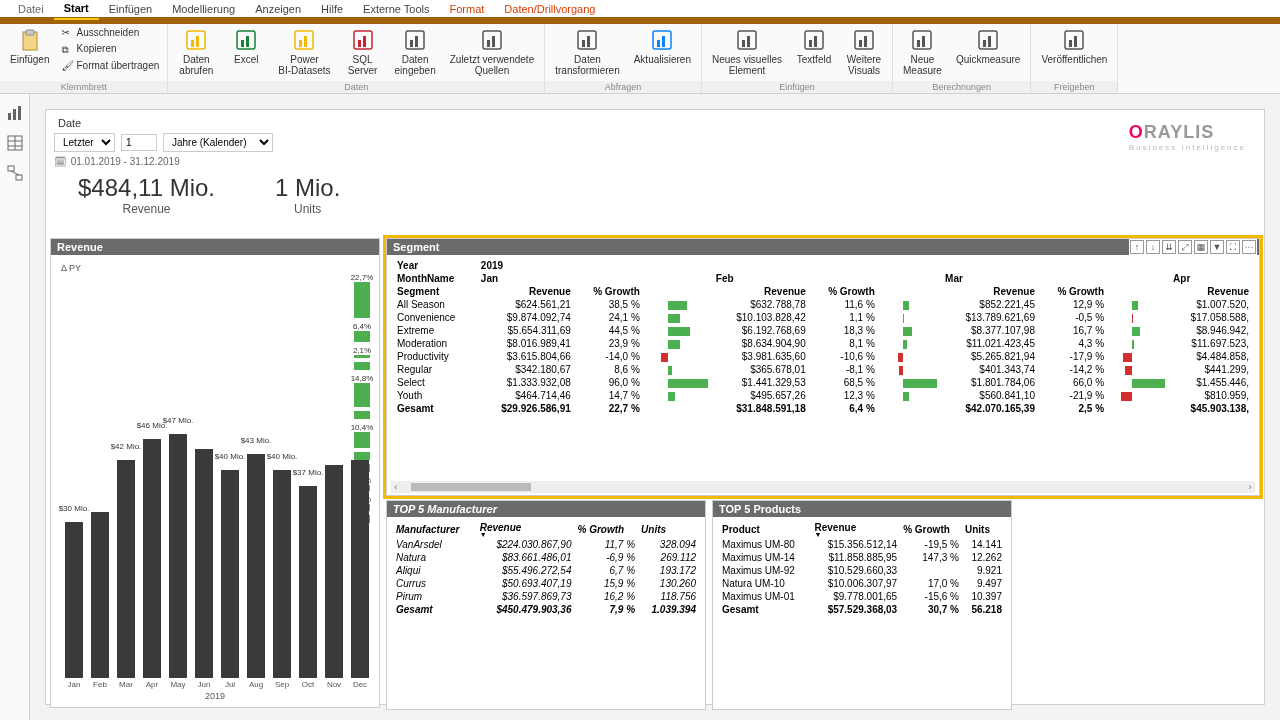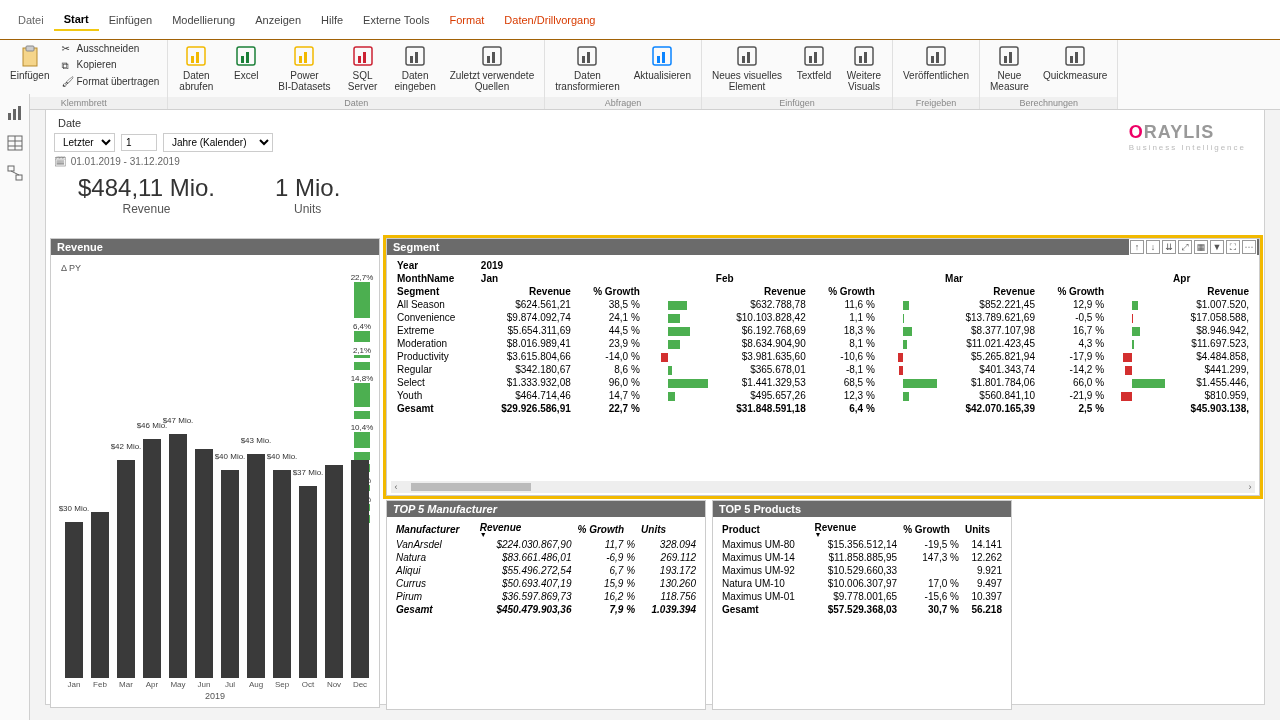--- a/index.html
+++ b/index.html
@@ -1,19 +1,19 @@
 <!DOCTYPE html>
 <html><head>
 <meta charset="utf-8">
 <style>
 * { margin:0; padding:0; box-sizing:border-box; font-family:"Segoe UI",Arial,sans-serif; }
 body { width:1280px; height:720px; overflow:hidden; background:#f3f3f3; font-size:11px; }
 
 
-.tabs { display:flex; align-items:center; background:#fff; border-bottom:1px solid #a16207; height:40px; padding:0 8px; }
+.tabs { display:flex; align-items:center; background:#fff; border-bottom:7px solid #a16207; height:24px; padding:0 8px; }
 .tabs .tab { padding:4px 10px; cursor:pointer; color:#444; }
 .tabs .tab.active { color:#000; border-bottom:2px solid #f2c811; font-weight:600; }
 .tabs .tab.colored { color:#d83b01; }
 .tabs .file { color:#666; padding:4px 10px; }
 
 .ribbon { display:flex; background:#fafafa; border-bottom:1px solid #d0d0d0; height:70px; position:relative; }
 .ribbon-group { display:flex; flex-direction:column; align-items:center; border-right:1px solid #e0e0e0; padding:2px 6px 0 6px; position:relative; }
 .ribbon-group .group-body { display:flex; align-items:flex-start; gap:6px; height:56px; }
 .ribbon-group .group-label { position:absolute; bottom:0; left:0; right:0; text-align:center; font-size:9px; color:#888; background:#f0f0f0; padding:1px 0; }
 .ribbon-btn { display:flex; flex-direction:column; align-items:center; justify-content:flex-start; padding:2px 4px; cursor:pointer; text-align:center; font-size:10px; color:#333; min-width:44px; }
@@ -241,60 +241,60 @@
               <rect x="7" y="12" width="3" height="7" fill="#555"></rect>
               <rect x="12" y="8" width="3" height="11" fill="#555"></rect>
             </svg>
           </span>
           <div>Weitere</div>
           <div>Visuals</div>
         </div>
       </div>
       <div class="group-label">Einfügen</div>
     </div>
+  <div class="ribbon-group" id="grp-calc">
+      <div class="group-body" id="grp-calc-b">
+        <div class="ribbon-btn">
+          <span class="ico">
+            <svg width="24" height="24">
+              <rect x="3" y="3" width="18" height="18" rx="2" fill="none" stroke="#555" stroke-width="1.5"></rect>
+              <rect x="7" y="12" width="3" height="7" fill="#555"></rect>
+              <rect x="12" y="8" width="3" height="11" fill="#555"></rect>
+            </svg>
+          </span>
+          <div>Neue</div>
+          <div>Measure</div>
+        </div>
+        <div class="ribbon-btn">
+          <span class="ico">
+            <svg width="24" height="24">
+              <rect x="3" y="3" width="18" height="18" rx="2" fill="none" stroke="#555" stroke-width="1.5"></rect>
+              <rect x="7" y="12" width="3" height="7" fill="#555"></rect>
+              <rect x="12" y="8" width="3" height="11" fill="#555"></rect>
+            </svg>
+          </span>
+          <div>Quickmeasure</div>
+        </div>
+      </div>
+      <div class="group-label">Berechnungen</div>
+    </div>
   <div class="ribbon-group" id="grp-share">
       <div class="group-body" id="grp-share-b">
         <div class="ribbon-btn">
           <span class="ico">
             <svg width="24" height="24">
               <rect x="3" y="3" width="18" height="18" rx="2" fill="none" stroke="#555" stroke-width="1.5"></rect>
               <rect x="7" y="12" width="3" height="7" fill="#555"></rect>
               <rect x="12" y="8" width="3" height="11" fill="#555"></rect>
             </svg>
           </span>
           <div>Veröffentlichen</div>
         </div>
       </div>
       <div class="group-label">Freigeben</div>
-    </div>
-  <div class="ribbon-group" id="grp-calc">
-      <div class="group-body" id="grp-calc-b">
-        <div class="ribbon-btn">
-          <span class="ico">
-            <svg width="24" height="24">
-              <rect x="3" y="3" width="18" height="18" rx="2" fill="none" stroke="#555" stroke-width="1.5"></rect>
-              <rect x="7" y="12" width="3" height="7" fill="#555"></rect>
-              <rect x="12" y="8" width="3" height="11" fill="#555"></rect>
-            </svg>
-          </span>
-          <div>Neue</div>
-          <div>Measure</div>
-        </div>
-        <div class="ribbon-btn">
-          <span class="ico">
-            <svg width="24" height="24">
-              <rect x="3" y="3" width="18" height="18" rx="2" fill="none" stroke="#555" stroke-width="1.5"></rect>
-              <rect x="7" y="12" width="3" height="7" fill="#555"></rect>
-              <rect x="12" y="8" width="3" height="11" fill="#555"></rect>
-            </svg>
-          </span>
-          <div>Quickmeasure</div>
-        </div>
-      </div>
-      <div class="group-label">Berechnungen</div>
     </div>
 </div>
 
 <div class="leftrail">
   <div>
       <svg width="16" height="16">
         <rect x="1" y="8" width="3" height="7" fill="#666"></rect>
         <rect x="6" y="4" width="3" height="11" fill="#666"></rect>
         <rect x="11" y="1" width="3" height="14" fill="#666"></rect>
       </svg>

